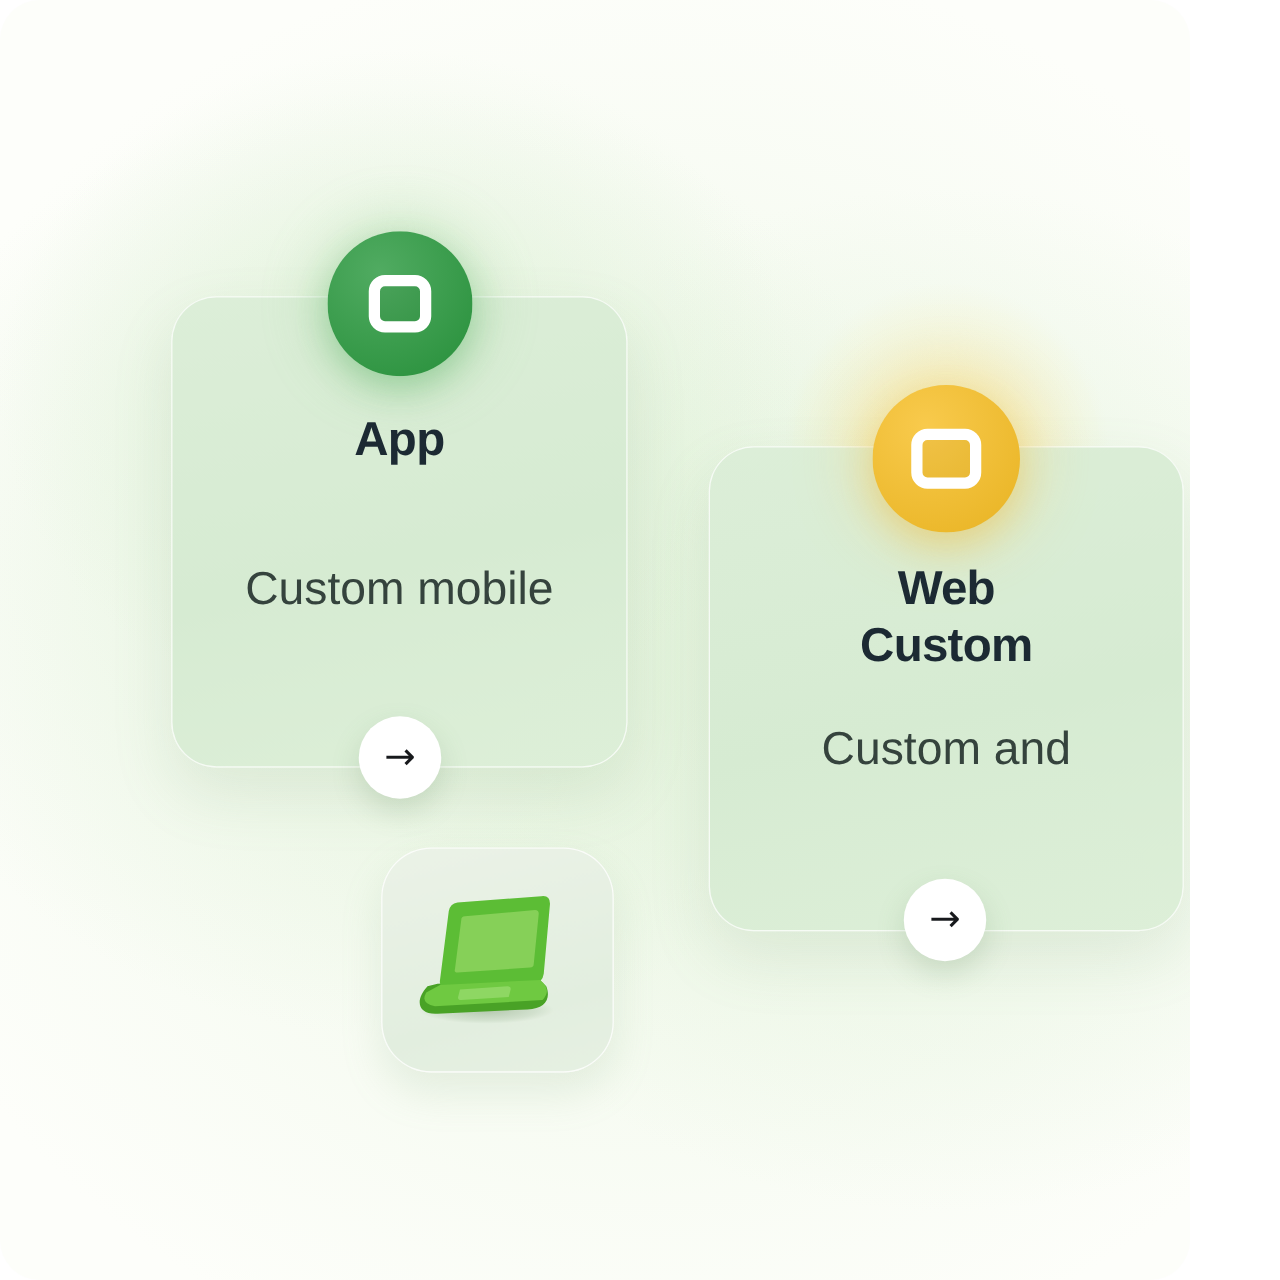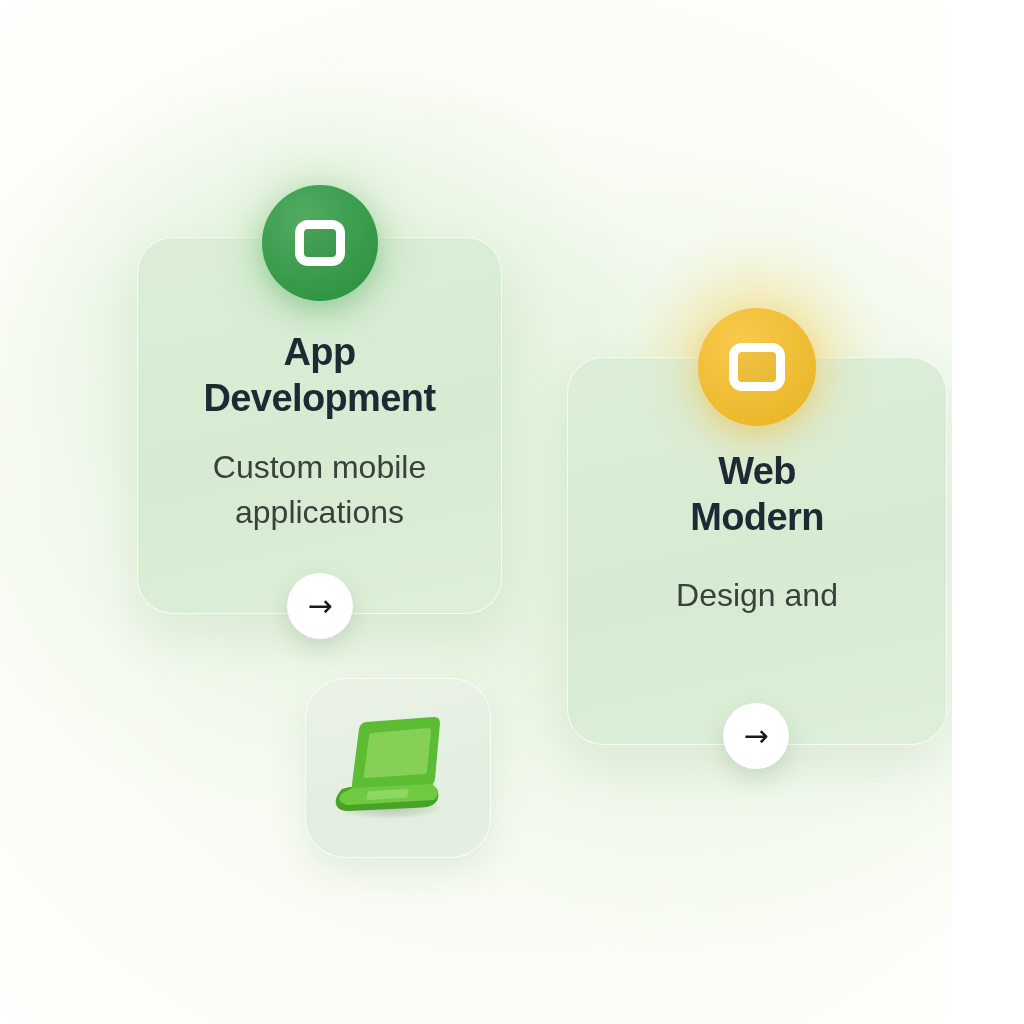--- a/index.html
+++ b/index.html
@@ -71,21 +71,21 @@
     color: #1c2a33;
   }
   .card-app .card-title { top: 92px; }
   .card-web .card-title { top: 91px; }
   .card-title span { display: block; }
 
   .card-subtitle {
     position: absolute;
     left: 0; width: 100%;
     text-align: center;
-    font-size: 32px;
+    font-size: 37px;
     font-weight: 400;
     line-height: 1.4;
     color: #35433d;
   }
   .card-app .card-subtitle { top: 207px; }
   .card-web .card-subtitle { top: 215px; }
   .card-subtitle span { display: block; }
 
   .arrow-btn {
     position: absolute;
@@ -124,41 +124,39 @@
 <body>
 
 <div class="stage">
 
   <section class="card card-app">
     <div class="badge badge-green" style="background-color: rgb(47, 155, 67);">
       <span class="screen-icon"></span>
     </div>
     <h2 class="card-title">
       <span>App</span>
-      <span>Development</span>
     </h2>
     <p class="card-subtitle">
       <span>Custom mobile</span>
-      <span>applications</span>
     </p>
     <button class="arrow-btn">
       <span class="arrow-glyph">→</span>
     </button>
   </section>
 
   <section class="card card-web">
     <div class="badge badge-yellow" style="background-color: rgb(247, 192, 42);">
       <span class="screen-icon"></span>
     </div>
     <h2 class="card-title">
       <span>Web</span>
-      <span>Modern</span>
+      <span>Custom</span>
     </h2>
     <p class="card-subtitle">
-      <span>Design and</span>
+      <span>Custom and</span>
     </p>
     <button class="arrow-btn">
       <span class="arrow-glyph">→</span>
     </button>
   </section>
 
   <div class="tile">
     <svg width="184" height="178" viewBox="0 0 184 178" xmlns="http://www.w3.org/2000/svg">
       <defs>
         <radialGradient id="lapShadow" cx="50%" cy="50%" r="50%">

